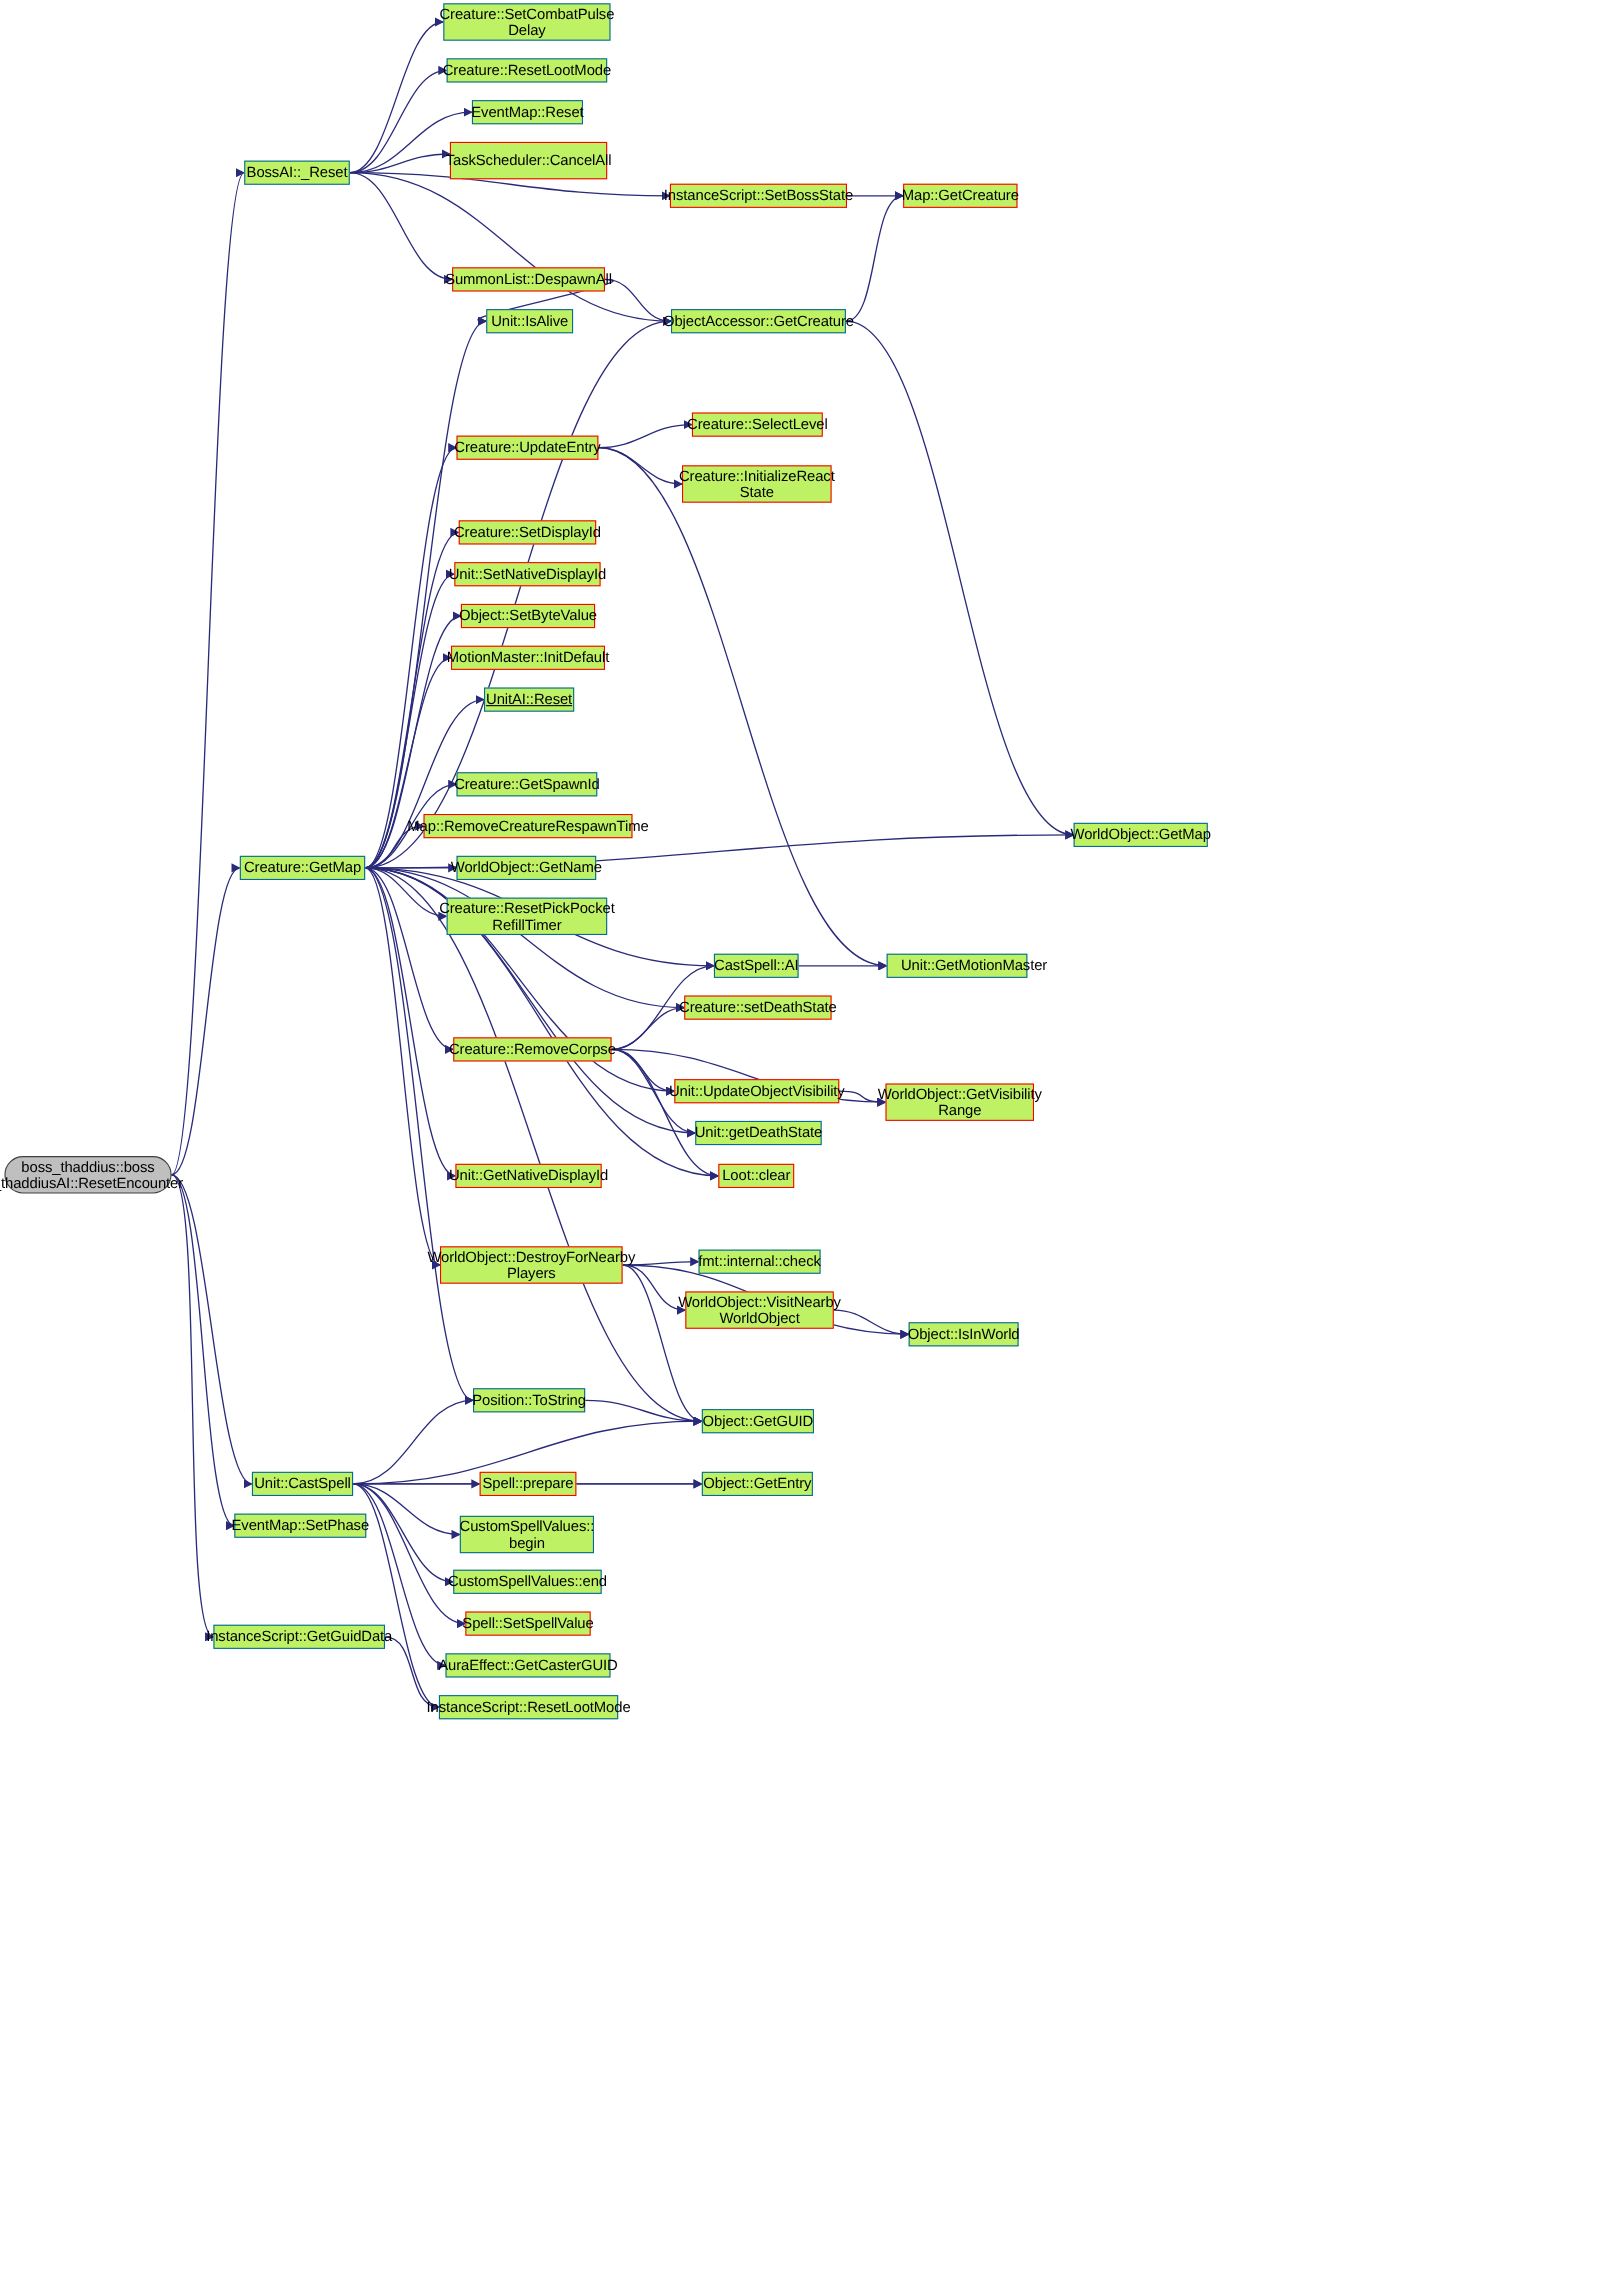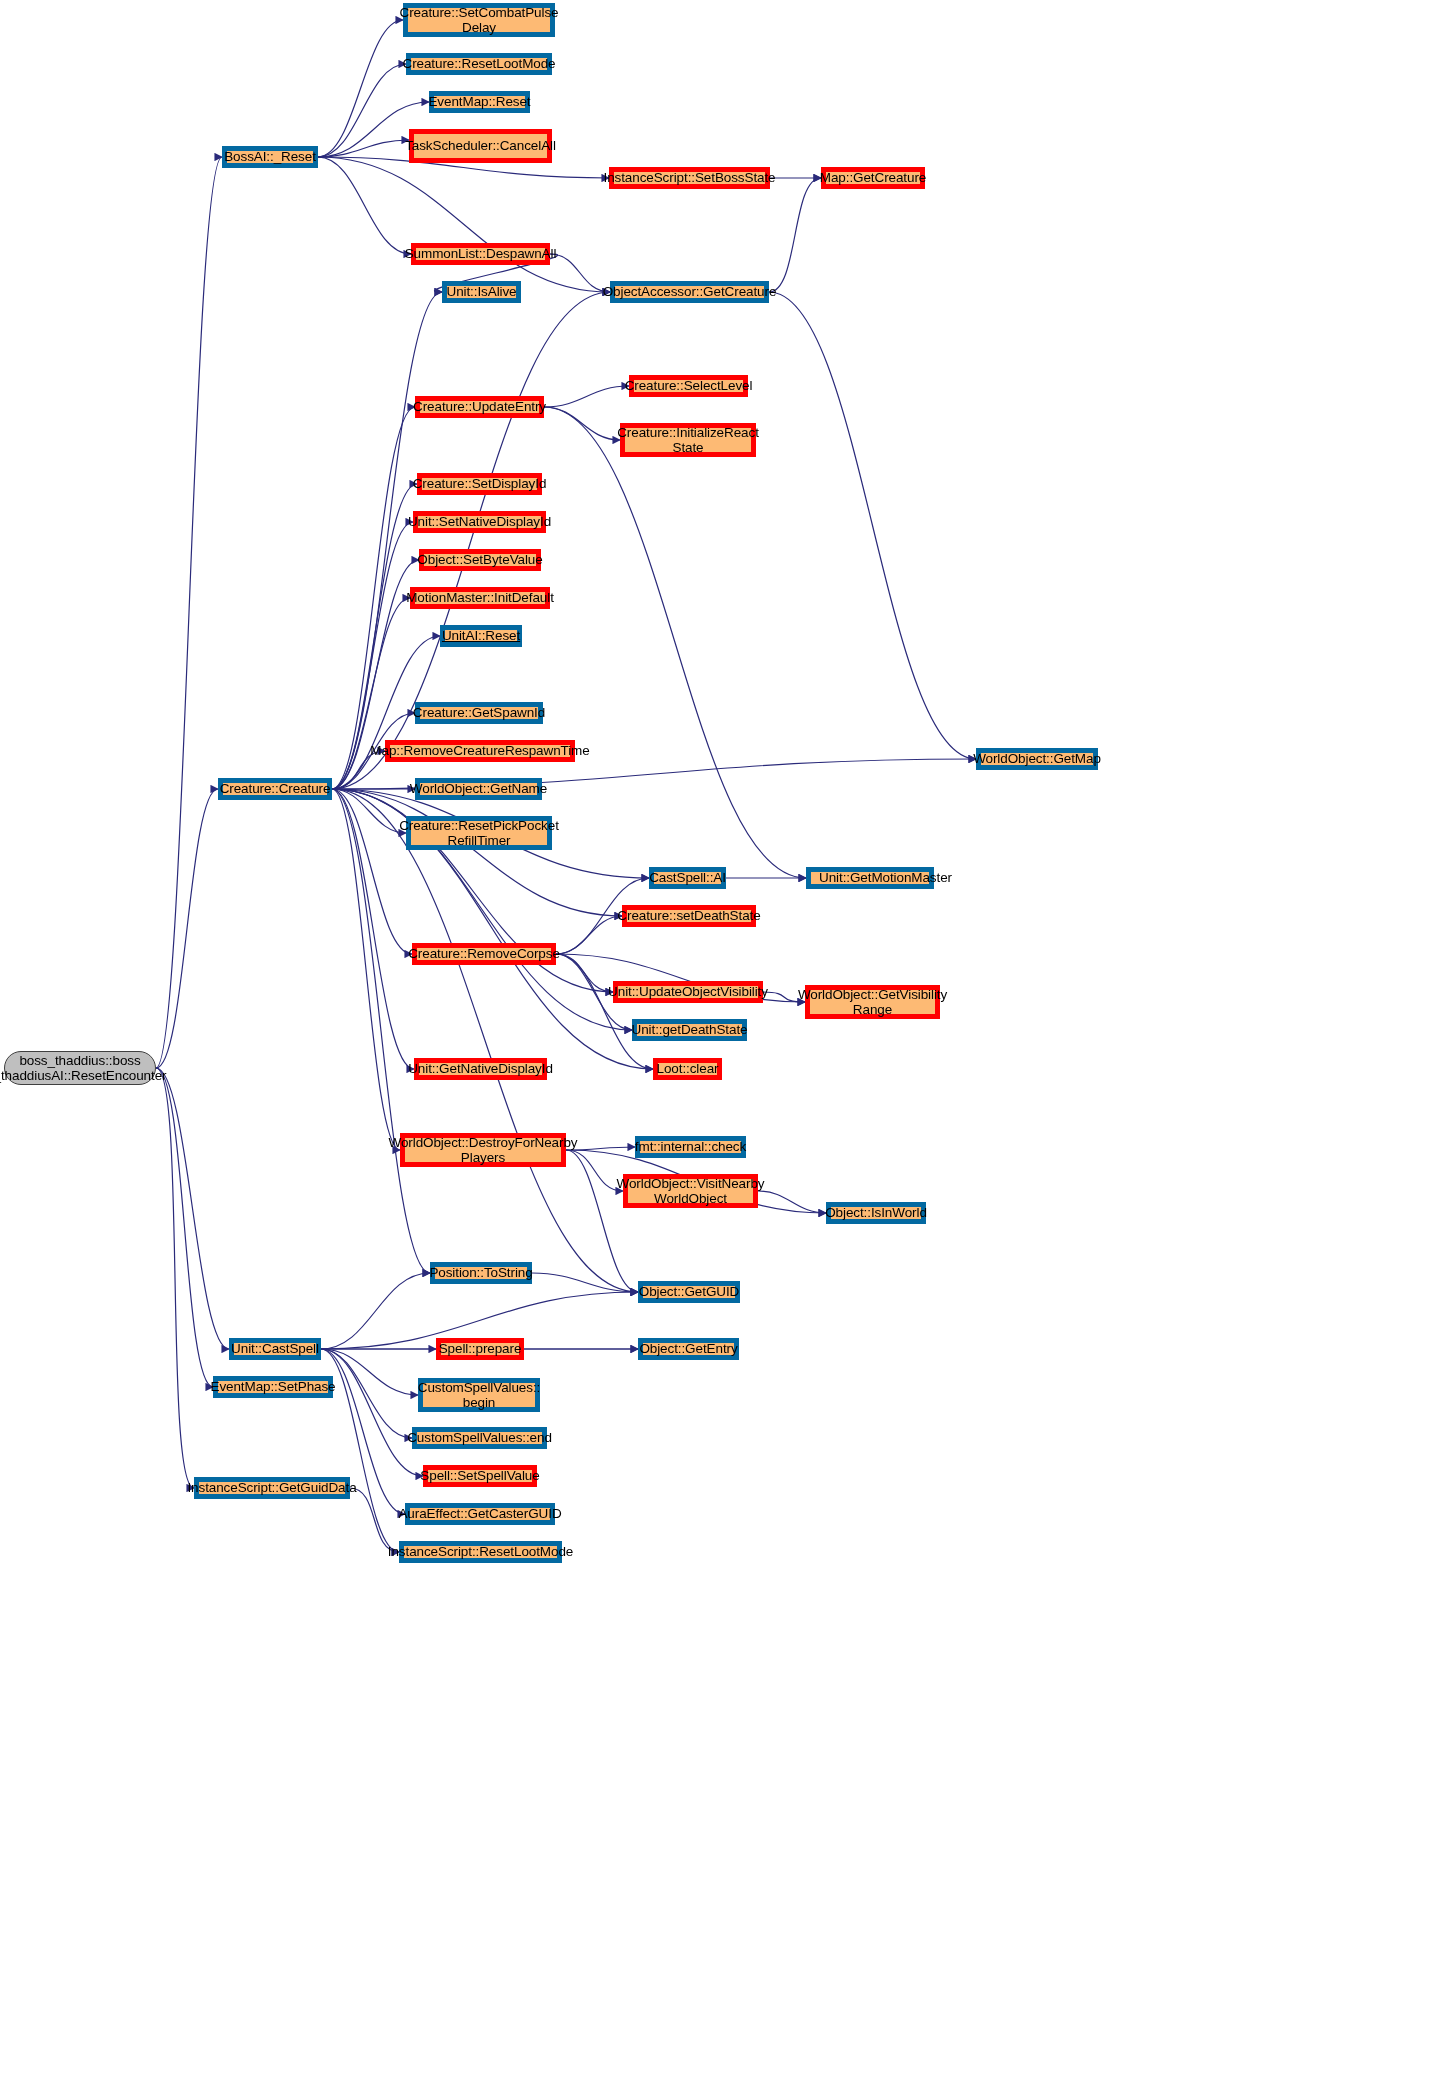--- a/index.html
+++ b/index.html
@@ -24,22 +24,22 @@
   .node {
     position: absolute;
     box-sizing: border-box;
     display: flex;
     align-items: center;
     justify-content: center;
     text-align: center;
     font-size: 13.5px;
     line-height: 15.5px;
     color: #000000;
-    background: #fdba74;
-    border: 5px solid #0369a1;
+    background: #bef264;
+    border: 1px solid #0369a1;
     white-space: pre-line;
     letter-spacing: -0.1px;
     padding: 0 3px;
   }
   .node.red {
     border-color: #ff0000;
   }
   .node.root {
     background: #bfbfbf;
     border-color: #404040;
@@ -147,21 +147,21 @@
       <div class="node red" style="left: 620px; top: 423px; width: 136px; height: 34px;">Creature::InitializeReact
 State</div>
       <div class="node red" style="left: 417px; top: 473px; width: 125px; height: 22px;">Creature::SetDisplayId</div>
       <div class="node red" style="left: 413px; top: 511px; width: 133px; height: 22px;">Unit::SetNativeDisplayId</div>
       <div class="node red" style="left: 419px; top: 549px; width: 122px; height: 22px;">Object::SetByteValue</div>
       <div class="node red" style="left: 410px; top: 587px; width: 140px; height: 22px;">MotionMaster::InitDefault</div>
       <div class="node" style="left: 440px; top: 625px; width: 82px; height: 22px; text-decoration: underline;">UnitAI::Reset</div>
       <div class="node" style="left: 415px; top: 702px; width: 128px; height: 22px;">Creature::GetSpawnId</div>
       <div class="node red" style="left: 385px; top: 740px; width: 190px; height: 22px;">Map::RemoveCreatureRespawnTime</div>
       <div class="node" style="left: 415px; top: 778px; width: 127px; height: 22px;">WorldObject::GetName</div>
-      <div class="node" style="left: 218px; top: 778px; width: 114px; height: 22px;">Creature::Creature</div>
+      <div class="node" style="left: 218px; top: 778px; width: 114px; height: 22px;">Creature::GetMap</div>
       <div class="node" style="left: 406px; top: 816px; width: 146px; height: 34px;">Creature::ResetPickPocket
 RefillTimer</div>
       <div class="node" style="left: 649px; top: 867px; width: 77px; height: 22px;">CastSpell::AI</div>
       <div class="node" style="left: 806px; top: 867px; width: 128px; height: 22px; padding-left: 34px;">Unit::GetMotionMaster</div>
       <div class="node red" style="left: 622px; top: 905px; width: 134px; height: 22px;">Creature::setDeathState</div>
       <div class="node red" style="left: 412px; top: 943px; width: 144px; height: 22px;">Creature::RemoveCorpse</div>
       <div class="node red" style="left: 613px; top: 981px; width: 150px; height: 22px;">Unit::UpdateObjectVisibility</div>
       <div class="node red" style="left: 805px; top: 985px; width: 135px; height: 34px;">WorldObject::GetVisibility
 Range</div>
       <div class="node" style="left: 632px; top: 1019px; width: 115px; height: 22px;">Unit::getDeathState</div>

